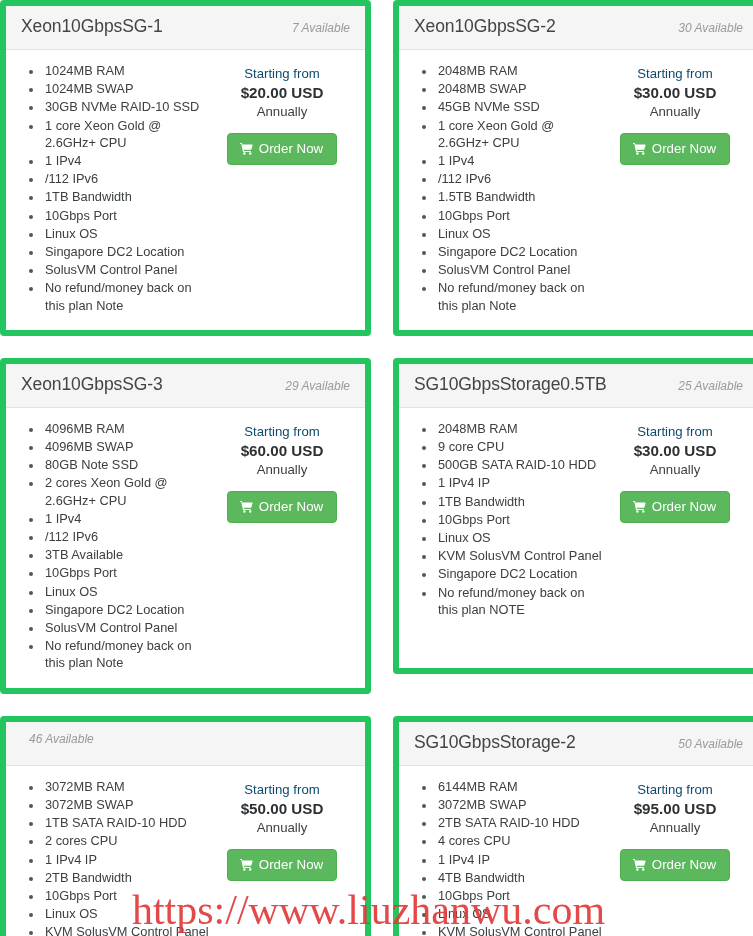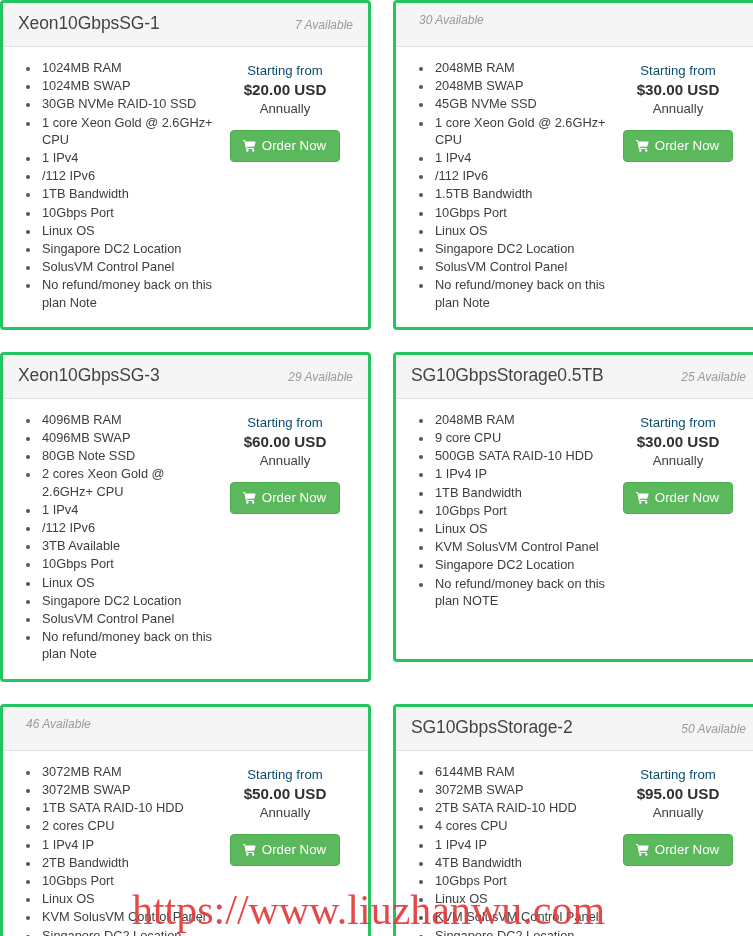--- a/index.html
+++ b/index.html
@@ -26,21 +26,21 @@
     width: 786px;
     display: flex;
     flex-wrap: wrap;
   }
   .plan-col {
     width: 393px;
     padding: 11px;
   }
 
   .plan-card {
-    border: 3px solid #22c55e;
+    border: 6px solid #22c55e;
     border-radius: 4px;
     background: #ffffff;
     overflow: hidden;
   }
 
   .plan-head {
     background: #f5f5f5;
     border-bottom: 1px solid #e3e3e3;
     padding: 10px 15px 11px 15px;
     display: flex;
@@ -191,20 +191,21 @@
             <span>Order Now</span>
           </button>
         </div>
       </div>
     </div>
   </div>
 
   <div class="plan-col">
     <div class="plan-card">
       <div class="plan-head">
+        <span class="plan-title">Xeon10GbpsSG-2</span>
         <span class="plan-avail">30 Available</span>
       </div>
       <div class="plan-body">
         <ul class="features">
             <li>2048MB RAM</li>
             <li>2048MB SWAP</li>
             <li>45GB NVMe SSD</li>
             <li>1 core Xeon Gold @ 2.6GHz+ CPU</li>
             <li>1 IPv4</li>
             <li>/112 IPv6</li>

